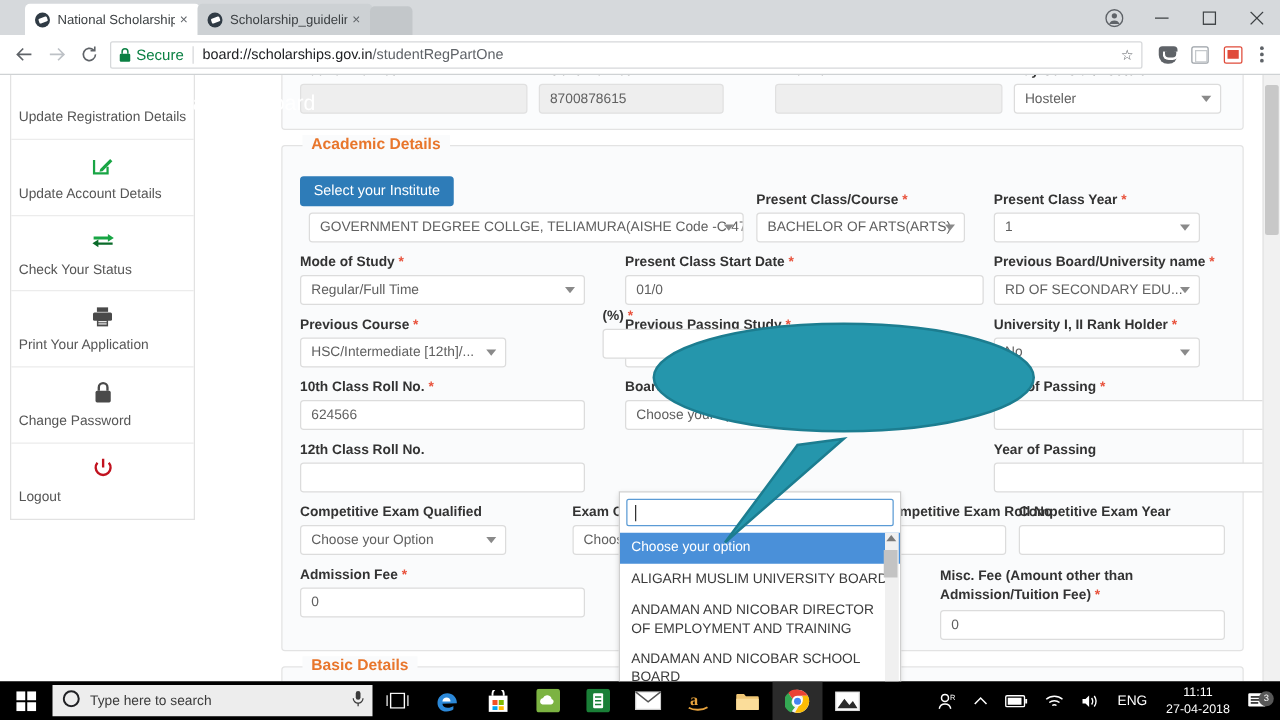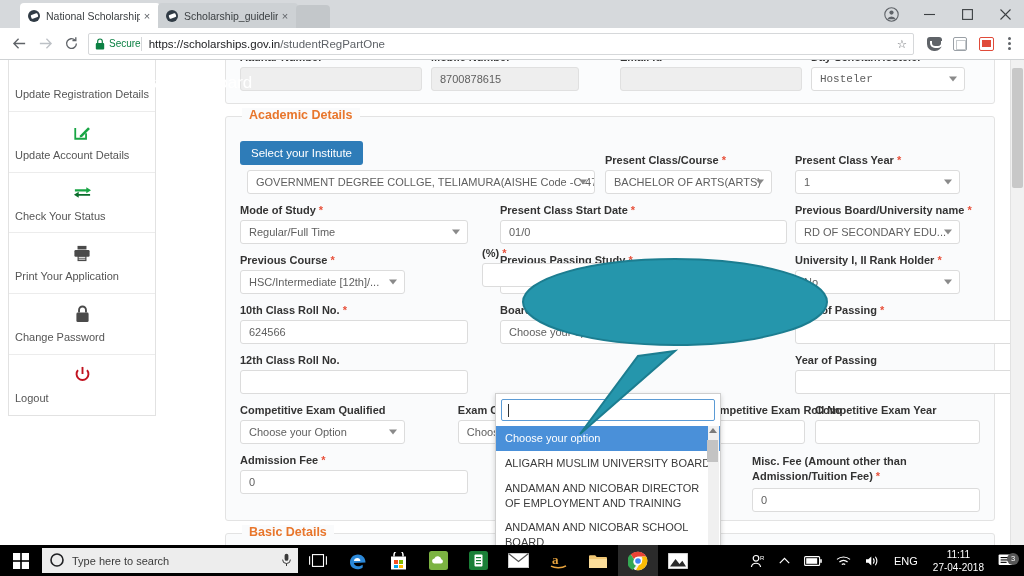--- a/index.html
+++ b/index.html
@@ -52,21 +52,21 @@
   }
   .navbtn { width:26px; height:26px; display:flex; align-items:center; justify-content:center; color:#5f6368; }
   .navbtn.dim { color:#bdc1c6; }
   .omnibox {
     flex:1 1 auto; height:22px; margin:0 6px 0 4px;
     border:1px solid #d6d8da; border-radius:2px;
     display:flex; align-items:center; padding:0 6px;
     font-size:11.5px; background:#ffffff;
   }
   .lock { color:#0b8043; margin-right:4px; display:flex; align-items:center; }
-  .secure-txt { color:#0b8043; font-size:10px; }
+  .secure-txt { color:#0b8043; font-size:12px; margin-right:7px; }
   .om-sep { width:1px; height:14px; background:#d6d8da; margin-right:7px; }
   .url-strong { color:#202124; }
   .url-dim { color:#5f6368; }
   .star { margin-left:auto; color:#5f6368; }
   .tb-ext { width:24px; height:24px; display:flex; align-items:center; justify-content:center; margin-left:2px; }
   .ext-pocket { width:15px; height:14px; background:#5f6368; border-radius:3px 3px 7px 7px; position:relative; }
   .ext-pocket:after { content:""; position:absolute; left:3px; top:4px; width:9px; height:5px;
      border-left:2px solid #fff; border-bottom:2px solid #fff; border-right:2px solid #fff; border-radius:0 0 5px 5px; }
   .ext-cube { width:14px; height:14px; border:1.5px solid #9aa0a6; border-radius:2px; transform:rotate(0deg); position:relative; }
   .ext-cube:after { content:""; position:absolute; left:2px; top:2px; width:8px; height:8px; border:1px solid #c5c9cc; }
@@ -235,21 +235,21 @@
 
     <div class="omnibox">
       <span class="lock">
         <svg width="10" height="12" viewBox="0 0 10 12">
             <rect x="0.8" y="5" width="8.4" height="6.4" rx="1" fill="#0b8043"></rect>
             <path d="M2.7 5V3.3a2.3 2.3 0 0 1 4.6 0V5" fill="none" stroke="#0b8043" stroke-width="1.2"></path>
           </svg>
       </span>
       <span class="secure-txt">Secure</span>
       <span class="om-sep"></span>
-      <span class="url-strong">https://scholarships.gov.in</span>
+      <span class="url-strong">board://scholarships.gov.in</span>
         <span class="url-dim">/studentRegPartOne</span>
       <span class="star">☆</span>
     </div>
 
     <div class="tb-ext">
         <span class="ext-pocket"></span>
       </div>
     <div class="tb-ext">
         <span class="ext-cube"></span>
       </div>
@@ -338,21 +338,21 @@
           <div style="width:190px;">
             <div class="lbl"><span>Mobile Number</span> <span class="req">*</span></div>
             <div class="ctl disabled" style="width:148px;">8700878615</div>
           </div>
           <div style="width:192px;">
             <div class="lbl"><span>Email Id</span></div>
             <div class="ctl disabled" style="width:182px;"></div>
           </div>
           <div style="width:170px;">
             <div class="lbl"><span>Day Scholar/Hosteler</span> <span class="req">*</span></div>
-            <div class="ctl sel" style="width:154px;font-family:Liberation Mono, monospace;">
+            <div class="ctl sel" style="width:166px;">
               <span>Hosteler</span>
                 <span class="caret"></span>
             </div>
           </div>
         </div>
       </div>
 
       <div class="fieldset" style="padding-top:24px; padding-bottom:8px;">
         <div class="legend">Academic Details</div>
 

